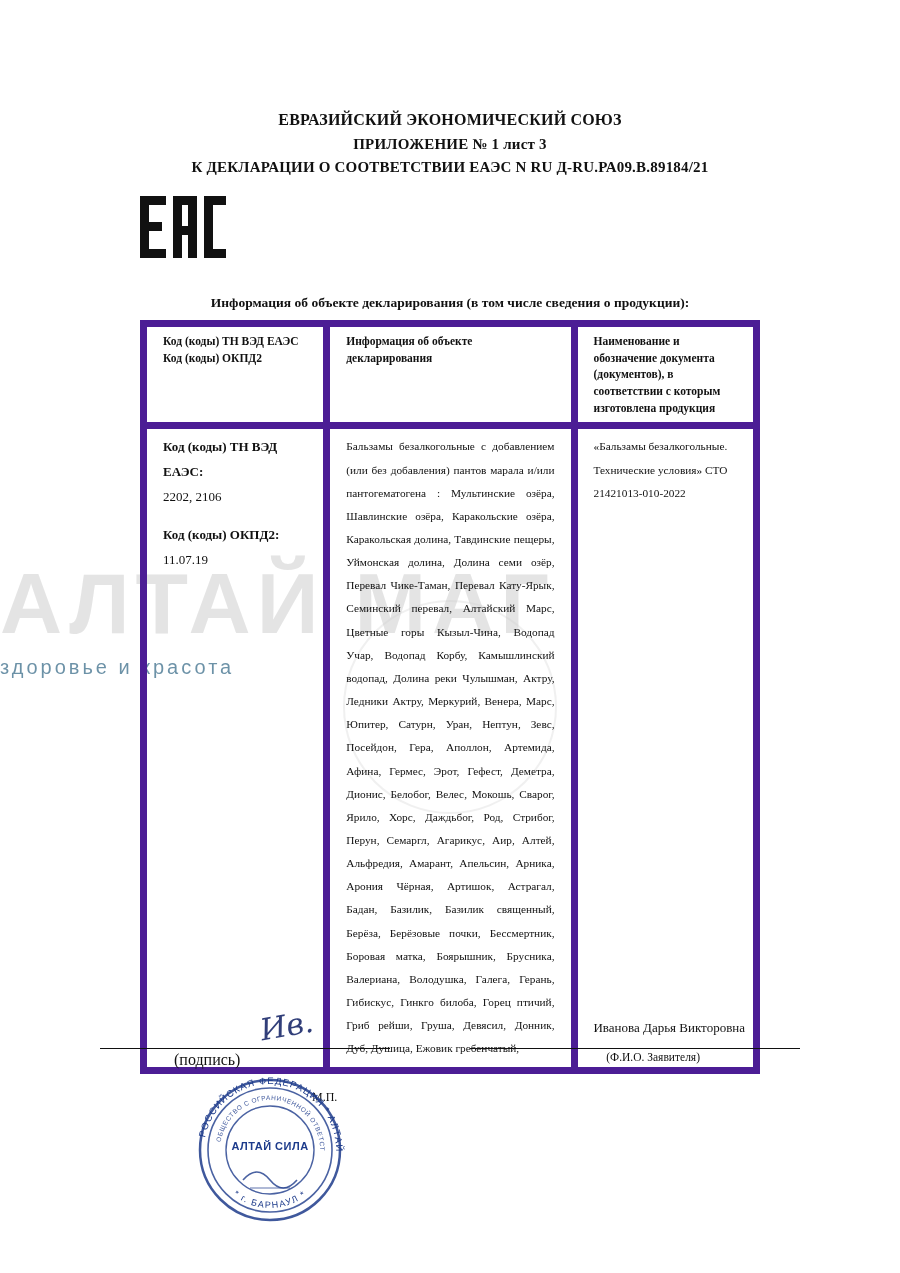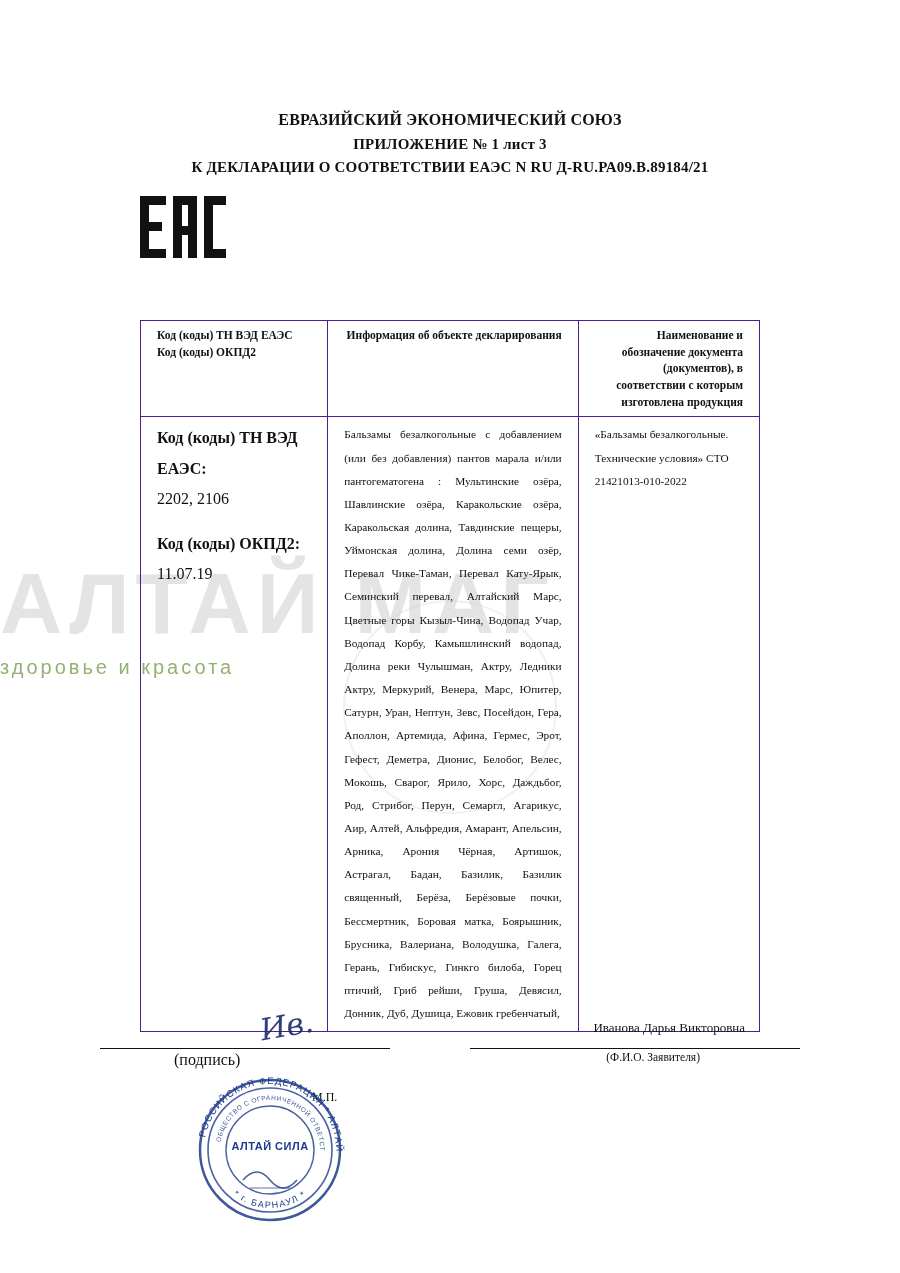--- a/index.html
+++ b/index.html
@@ -40,21 +40,21 @@
     font-weight: 700;
     letter-spacing: 6px;
     color: #cfcfcf;
     opacity: .55;
     line-height: 1;
   }
   .watermark .wm-sub {
     font-family: "Liberation Sans", sans-serif;
     font-size: 20px;
     letter-spacing: 3px;
-    color: #4d7c0f;
+    color: #0c4a6e;
     opacity: .6;
     margin-top: 10px;
   }
   .wm-circle {
     position: absolute;
     left: 50%;
     top: 600px;
     transform: translateX(-50%);
     width: 210px;
     height: 210px;
@@ -105,38 +105,38 @@
   .tbl {
     position: absolute;
     left: 140px;
     top: 320px;
     width: 620px;
     border-collapse: collapse;
     z-index: 2;
     background: transparent;
   }
   .tbl td, .tbl th {
-    border: 1px solid #4c1d95;
+    border: 7px solid #4c1d95;
     vertical-align: top;
     padding: 6px 16px;
   }
   .tbl thead th {
     font-weight: 700;
     font-size: 11.5px;
-    text-align: right;
+    text-align: left;
     line-height: 1.45;
     height: 78px;
     vertical-align: top;
   }
   .tbl thead th.col-1 { width: 186px; text-align: left; }
   .tbl thead th.col-2 { width: 262px; }
   .tbl thead th.col-3 { width: 172px; }
 
   .cell-codes {
-    font-size: 16px;
+    font-size: 13px;
     line-height: 1.9;
   }
   .cell-codes .b { font-weight: 700; }
 
   .cell-object {
     font-size: 11.3px;
     line-height: 2.05;
     text-align: justify;
     text-align-last: left;
     hyphens: none;
@@ -264,20 +264,21 @@
         <rect x="48" y="0" width="9" height="62"></rect>
         <rect x="33" y="30" width="24" height="9"></rect>
 
         <rect x="64" y="0" width="22" height="9"></rect>
         <rect x="64" y="0" width="9" height="62"></rect>
         <rect x="64" y="53" width="22" height="9"></rect>
       </g>
     </svg>
   </div>
 
+  <div class="section-caption">Информация об объекте декларирования (в том числе сведения о продукции):</div>
 
   <table class="tbl">
     <thead>
       <tr>
         <th class="col-1">
           <div>Код (коды) ТН ВЭД ЕАЭС</div>
           <div>Код (коды) ОКПД2</div>
         </th>
         <th class="col-2">Информация об объекте декларирования</th>
         <th class="col-3">Наименование и обозначение документа (документов), в соответствии с которым изготовлена продукция</th>

